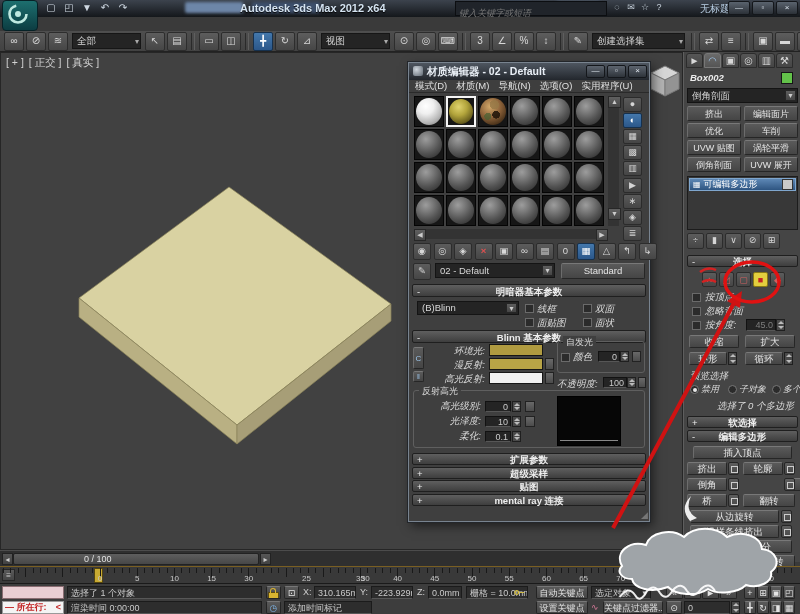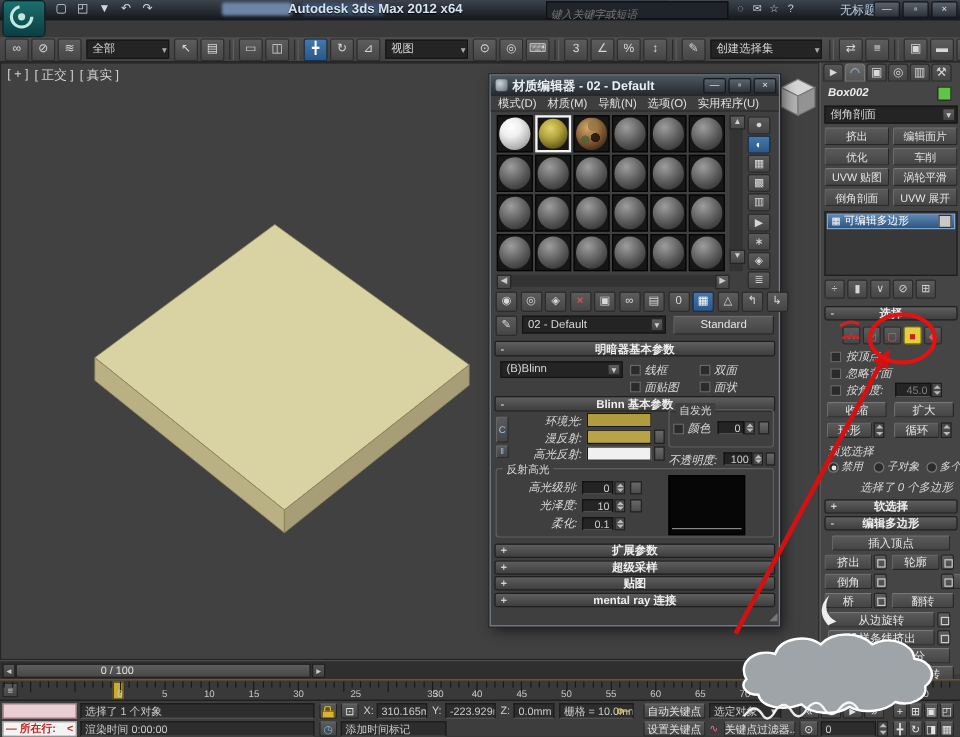--- a/index.html
+++ b/index.html
@@ -419,21 +419,21 @@
       <div class="tk" style="left: 761.7px; height: 5px;"></div>
       <div class="tk" style="left: 769.1px; height: 9px;"></div>
       <div class="tk" style="left: 776.6px; height: 5px;"></div>
       <div class="tk" style="left: 784px; height: 5px;"></div>
       <div class="tk" style="left: 791.4px; height: 5px;"></div>
       <div class="tl" style="left: 100px;">0</div>
       <div class="tl" style="left: 137.2px;">5</div>
       <div class="tl" style="left: 174.4px;">10</div>
       <div class="tl" style="left: 211.6px;">15</div>
       <div class="tl" style="left: 248.8px;">30</div>
-      <div class="tl" style="left: 286px; padding-left: 21px;">25</div>
+      <div class="tl" style="left: 296px; padding-left: 21px;">25</div>
       <div class="tl" style="left: 323.2px; margin-left: 42px;">30</div>
       <div class="tl" style="left: 360.4px;">35</div>
       <div class="tl" style="left: 397.6px;">40</div>
       <div class="tl" style="left: 434.8px;">45</div>
       <div class="tl" style="left: 472px; text-align: right;">50</div>
       <div class="tl" style="left: 509.2px;">55</div>
       <div class="tl" style="left: 546.4px;">60</div>
       <div class="tl" style="left: 583.6px;">65</div>
       <div class="tl" style="left: 620.8px;">70</div>
       <div class="tl" style="left: 658px;">75</div>

